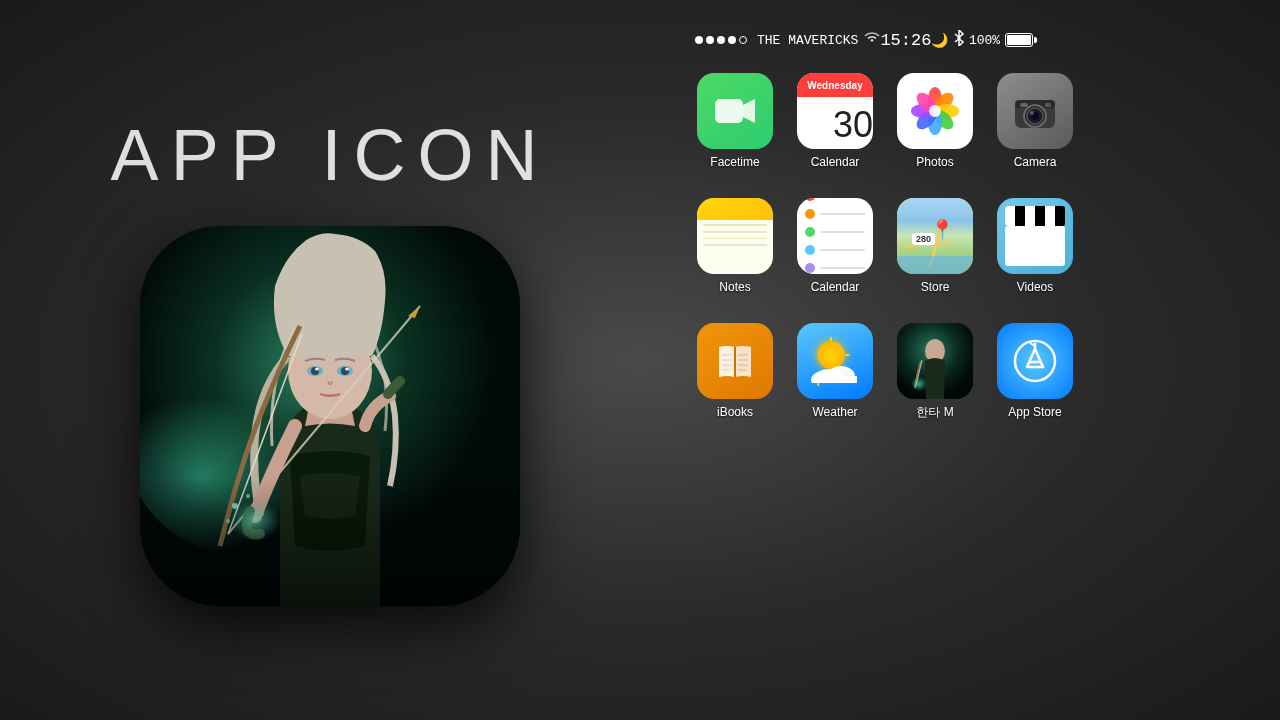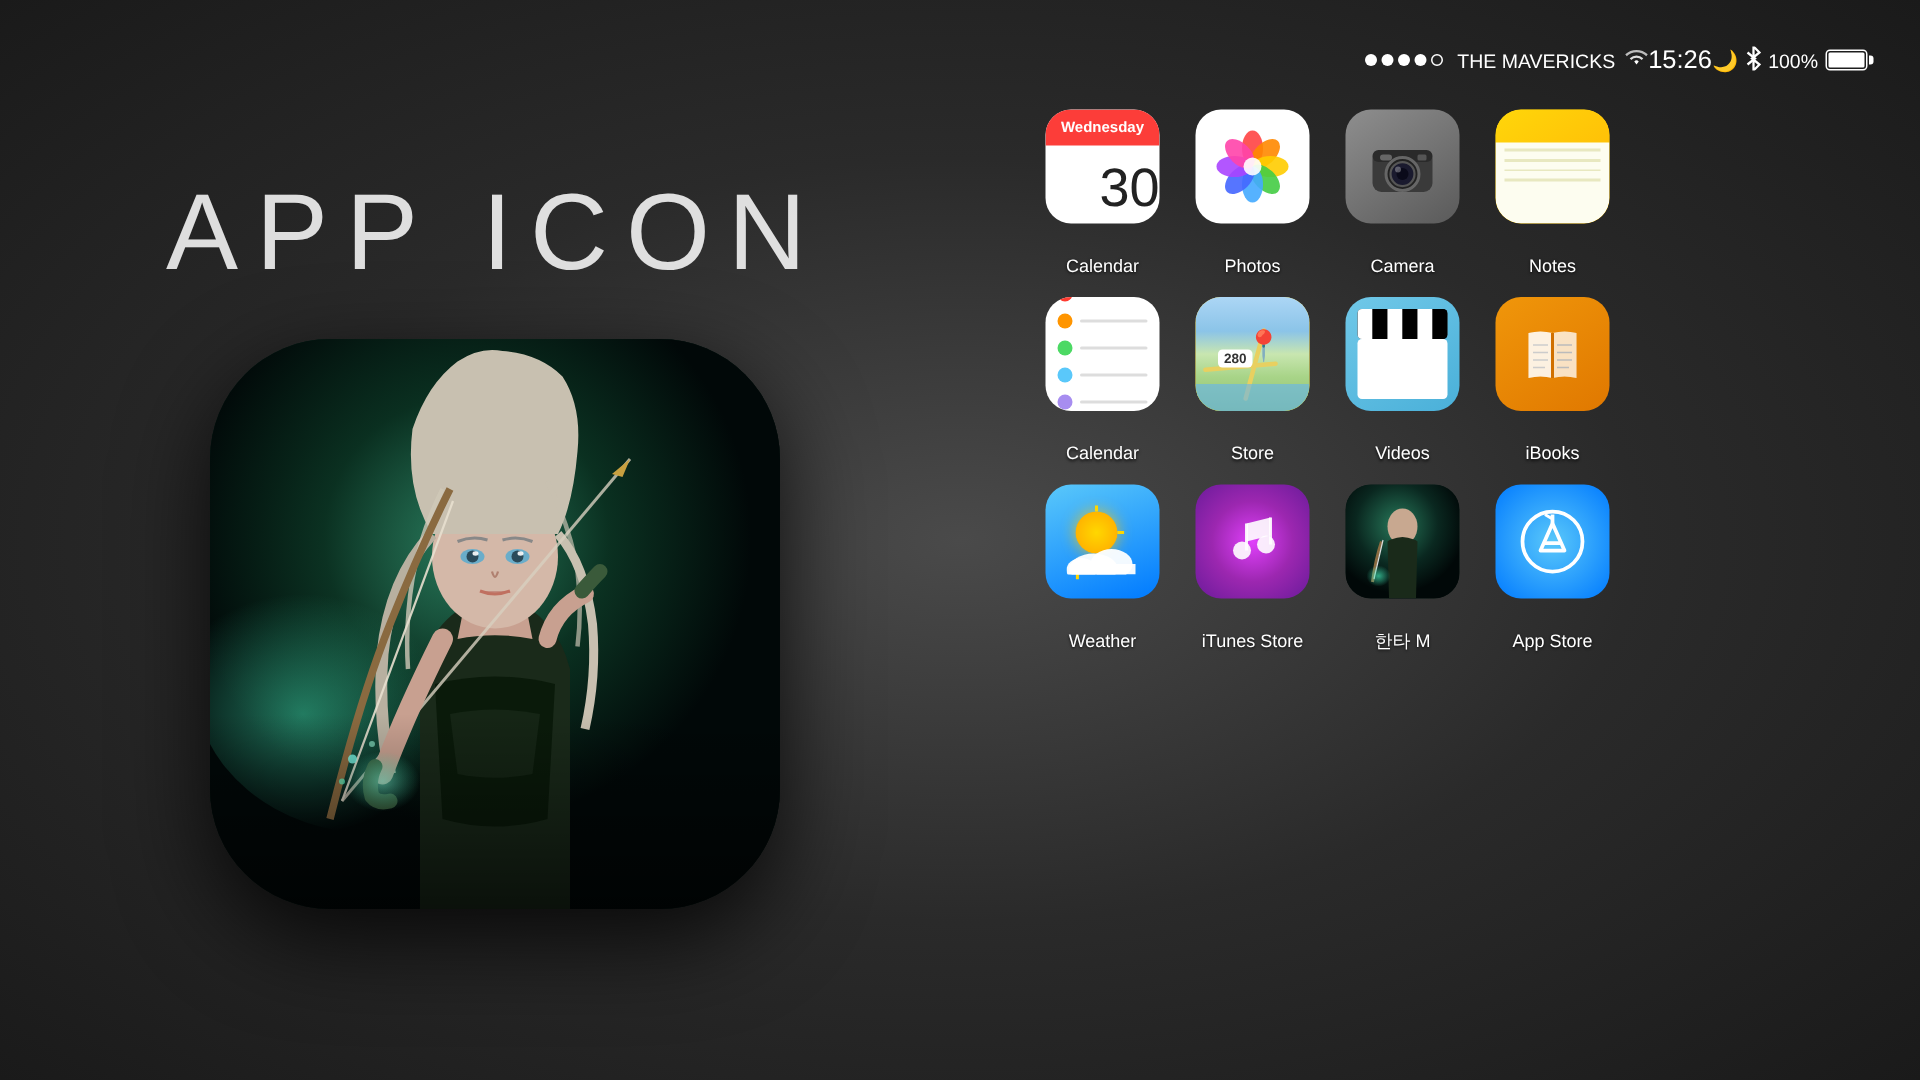--- a/index.html
+++ b/index.html
@@ -81,26 +81,27 @@
       align-items: flex-start;
       justify-content: flex-start;
       padding: 20px 30px;
     }
 
     
     .status-bar {
       width: 100%;
       display: flex;
       align-items: center;
-      justify-content: flex-end;
+      justify-content: flex-start;
       padding: 10px 5px;
       color: white;
       font-size: 13px;
       font-weight: 400;
       margin-bottom: 8px;
+      font-family: Liberation Mono, monospace;
     }
 
     .status-left {
       display: flex;
       align-items: center;
       gap: 6px;
     }
 
     .signal-dots {
       display: flex;
@@ -180,21 +181,21 @@
       grid-template-columns: repeat(4, 80px);
       grid-auto-rows: 115px;
       gap: 10px 20px;
       padding: 5px;
     }
 
     .app-item {
       display: flex;
       flex-direction: column;
       align-items: center;
-      gap: 21px;
+      gap: 6px;
       cursor: pointer;
     }
 
     .app-icon {
       width: 76px;
       height: 76px;
       border-radius: 17px;
       display: flex;
       align-items: center;
       justify-content: center;
@@ -526,20 +527,29 @@
       </span>
       <span style="font-size:13px;">100%</span>
       <div class="battery-icon">
         <div class="battery-fill"></div>
       </div>
     </div>
   </div>
 
   <div class="app-grid">
 
+    <div class="app-item">
+      <div class="app-icon icon-facetime">
+        <svg width="48" height="48" viewBox="0 0 48 48">
+          <rect x="4" y="12" width="28" height="24" rx="5" fill="white" opacity="0.9"></rect>
+          <polygon points="32,18 44,12 44,36 32,30" fill="white" opacity="0.85"></polygon>
+        </svg>
+      </div>
+      <span class="app-label">Facetime</span>
+    </div>
 
     <div class="app-item">
       <div class="app-icon icon-calendar">
         <div class="calendar-header">
           <span style="font-size:10px;font-weight:600;color:white;">Wednesday</span>
         </div>
         <div class="calendar-day">30</div>
       </div>
       <span class="app-label">Calendar</span>
     </div>
@@ -707,33 +717,20 @@
               <ellipse cx="30" cy="15" rx="14" ry="10" fill="white" opacity="0.95"></ellipse>
               <ellipse cx="10" cy="19" rx="10" ry="8" fill="white" opacity="0.95"></ellipse>
               <rect x="2" y="15" width="44" height="7" fill="white" opacity="0.95"></rect>
             </svg>
           </div>
         </div>
       </div>
       <span class="app-label">Weather</span>
     </div>
 
-    <div class="app-item">
-      <div class="app-icon icon-itunes">
-        <svg width="52" height="52" viewBox="0 0 52 52">
-
-          <path d="M22,14 L38,10 L38,22 L22,26Z" fill="white" opacity="0.9"></path>
-          <circle cx="19" cy="32" r="6" fill="white" opacity="0.9"></circle>
-          <circle cx="35" cy="28" r="6" fill="white" opacity="0.9"></circle>
-          <rect x="21" y="14" width="2" height="18" fill="white" opacity="0.9"></rect>
-          <rect x="37" y="10" width="2" height="18" fill="white" opacity="0.9"></rect>
-        </svg>
-      </div>
-      <span class="app-label">iTunes Store</span>
-    </div>
 
     <div class="app-item">
       <div class="app-icon icon-game">
         <svg width="76" height="76" viewBox="0 0 76 76" xmlns="http://www.w3.org/2000/svg">
           <defs>
             <radialGradient id="gameGlow" cx="45%" cy="35%" r="60%">
               <stop offset="0%" stop-color="#2a8060" stop-opacity="0.8"></stop>
               <stop offset="60%" stop-color="#0a2820" stop-opacity="0.9"></stop>
               <stop offset="100%" stop-color="#010808" stop-opacity="1"></stop>
             </radialGradient>

